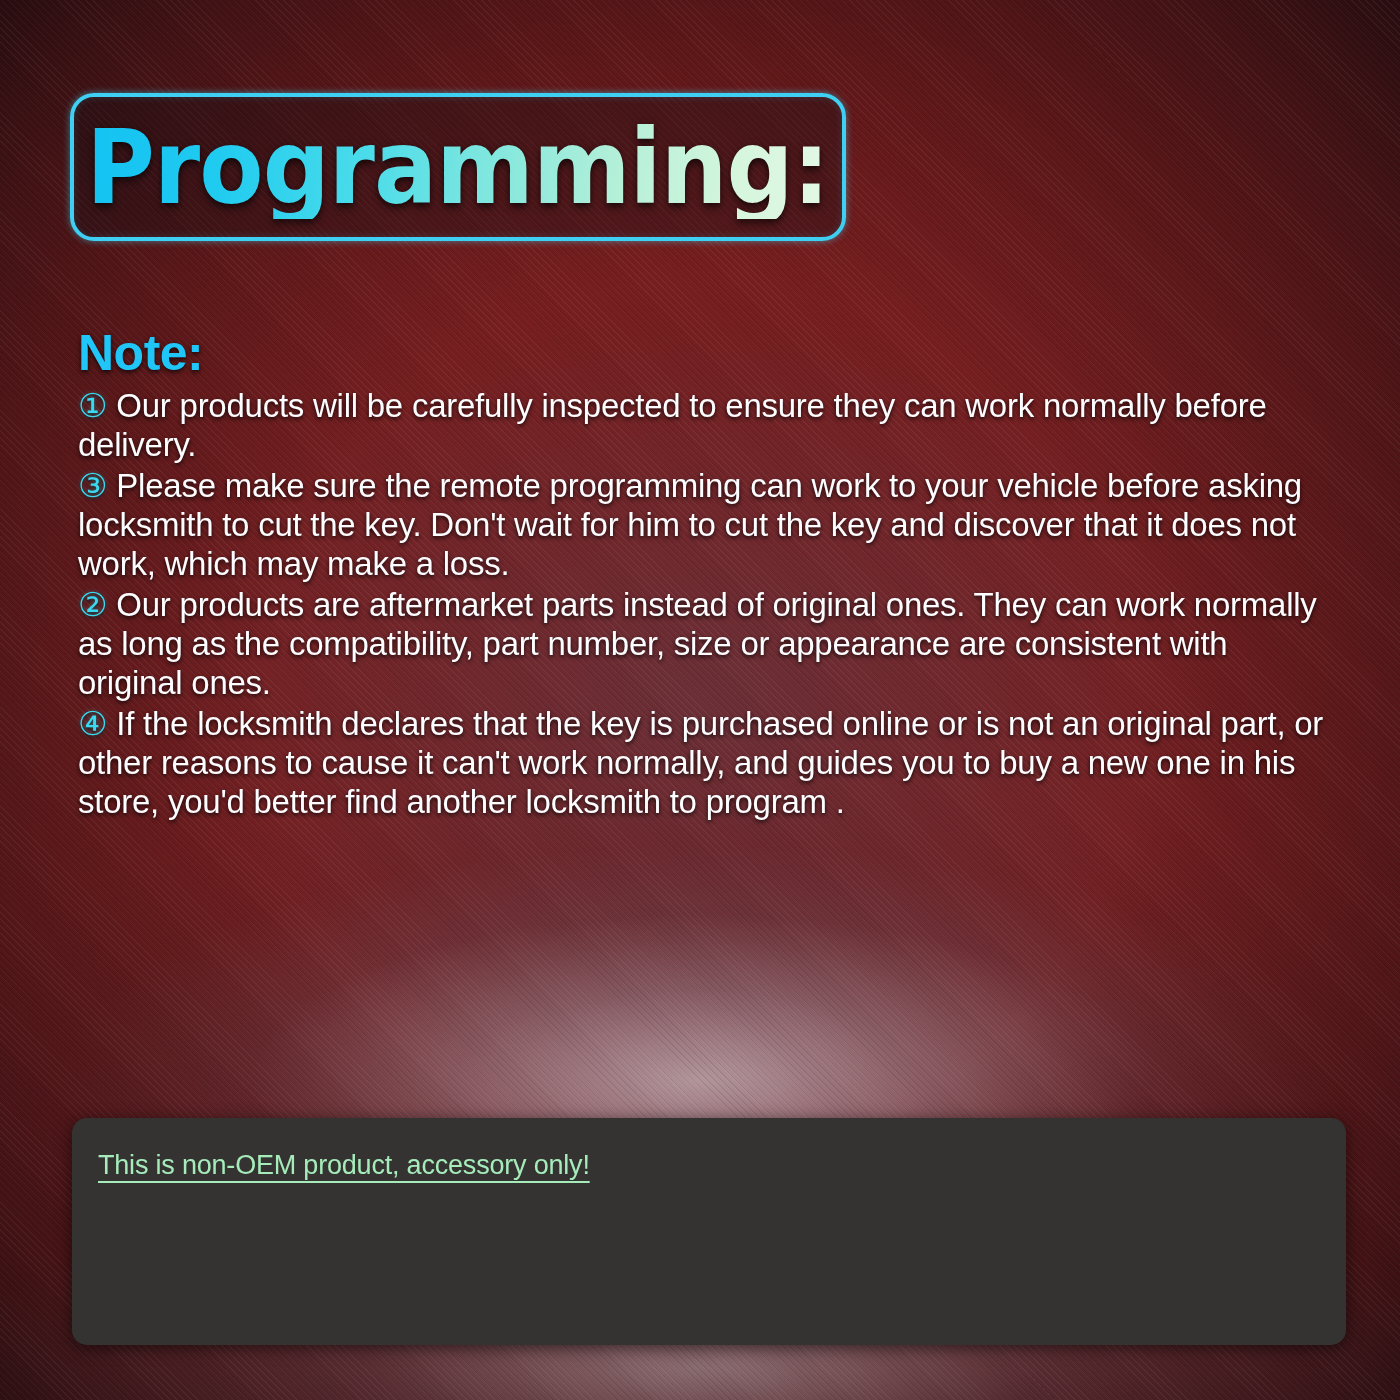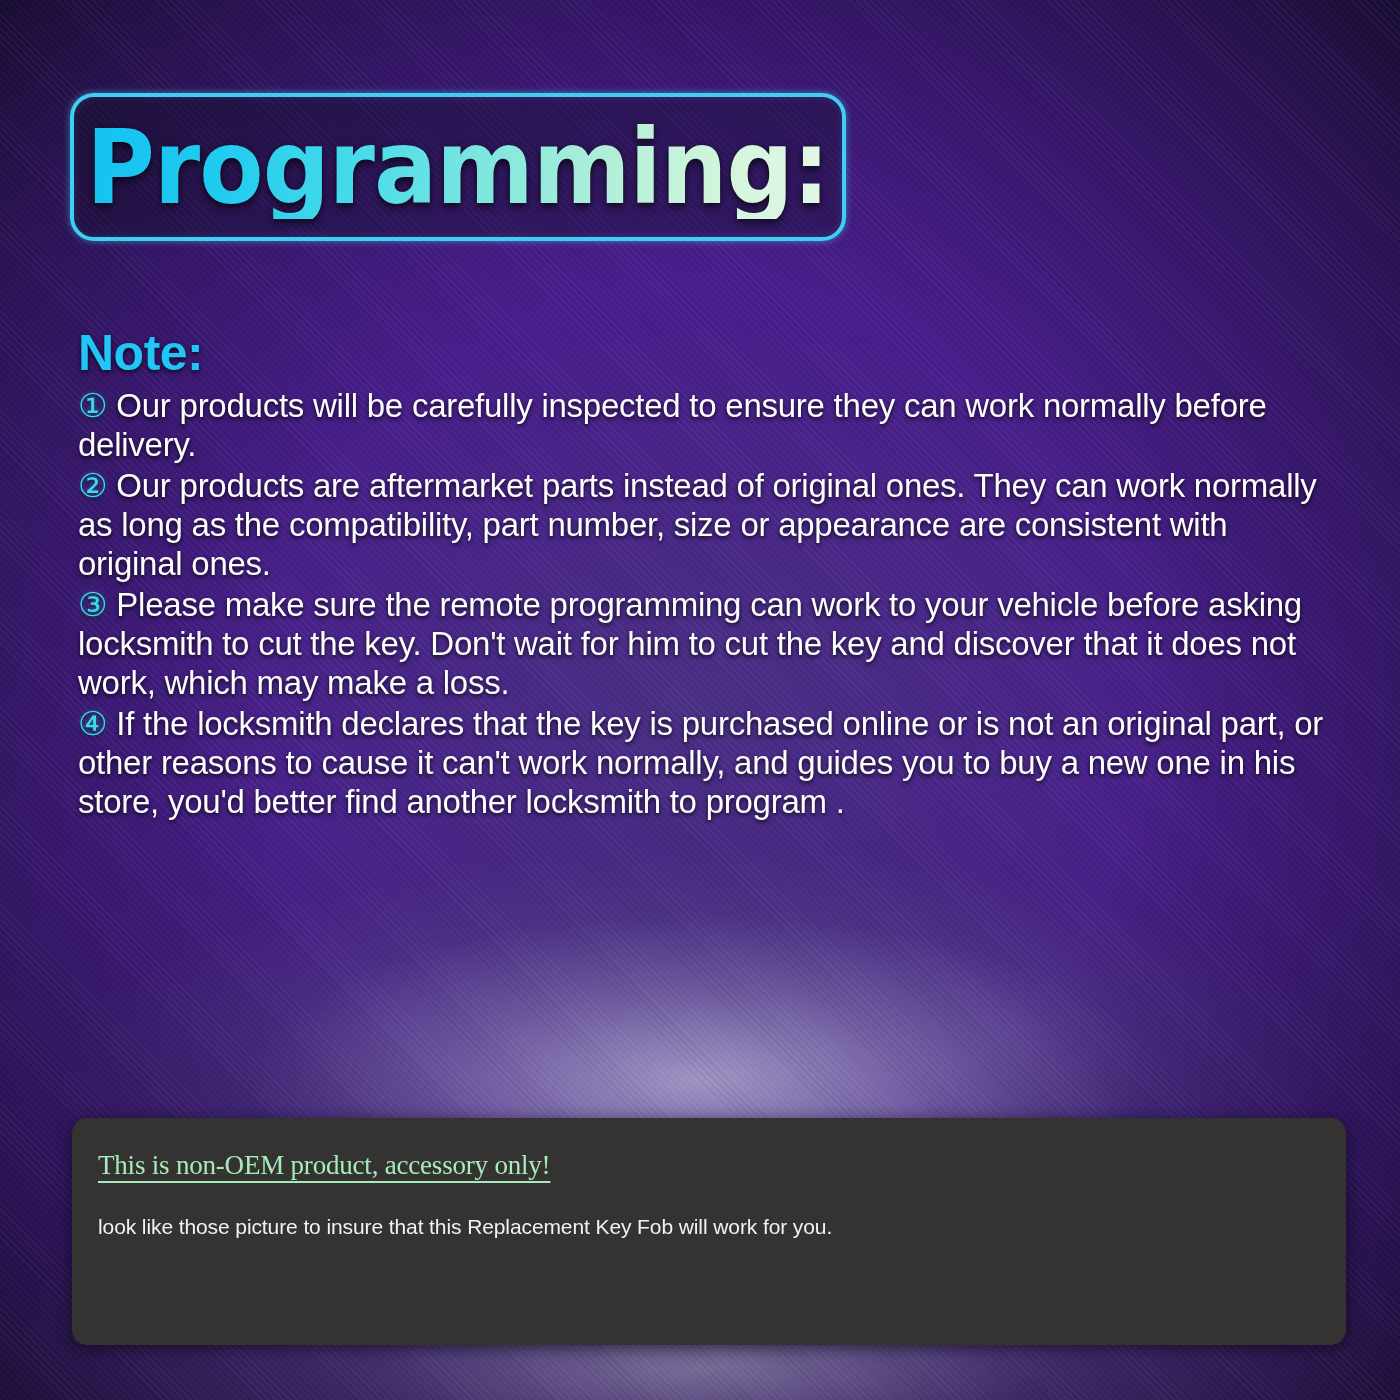--- a/index.html
+++ b/index.html
@@ -7,21 +7,21 @@
   html, body {
     width:1400px; height:1400px;
     overflow:hidden;
     background:#0d1018;
   }
 
   
   #page {
     position:relative;
     width:1400px; height:1400px;
-    background:#4c1d95;
+    background:#7f1d1d;
     font-family:"Liberation Sans", sans-serif;
     overflow:hidden;
   }
 
   
   #bg-glow {
     position:absolute; inset:0;
     background:
       radial-gradient(ellipse 820px 300px at 700px 1080px,
         rgba(215,222,232,0.62) 0%,
@@ -148,22 +148,21 @@
     box-shadow:0 3px 16px rgba(0,0,0,0.55);
     padding:32px 26px 0 26px;
   }
   .oem-title {
     font-size:27px;
     color:#a6ecbb;
     text-decoration:underline;
     text-underline-offset:7px;
     text-decoration-thickness:2px;
     letter-spacing:-0.2px;
-    margin-bottom:26px;
-    font-family:Liberation Serif, serif;
+    margin-bottom:34px;
   }
   .oem-line {
     font-size:21px;
     line-height:40px;
     color:#f2f2f2;
     letter-spacing:-0.1px;
     white-space:nowrap;
   }
 </style>
 </head>
@@ -184,32 +183,31 @@
 
     <div class="note-heading">Note:</div>
 
     <div class="note-list">
 
       <div class="note-item">
         <span class="marker">①</span><span>Our products will be carefully inspected to ensure they can work normally before delivery.</span>
       </div>
 
       <div class="note-item">
+        <span class="marker">③</span><span>Please make sure the remote programming can work to your vehicle before asking locksmith to cut the key. Don't wait for him to cut the key and discover that it does not work, which may make a loss.</span>
+      </div>
+
+      <div class="note-item">
         <span class="marker">②</span><span>Our products are aftermarket parts instead of original ones. They can work normally as long as the compatibility, part number, size or appearance are consistent with original ones.</span>
-      </div>
-
-      <div class="note-item">
-        <span class="marker">③</span><span>Please make sure the remote programming can work to your vehicle before asking locksmith to cut the key. Don't wait for him to cut the key and discover that it does not work, which may make a loss.</span>
       </div>
 
       <div class="note-item">
         <span class="marker">④</span><span>If the locksmith declares that the key is purchased online or is not an original part, or other reasons to cause it can't work normally, and guides you to buy a new one in his store, you'd better find another locksmith to program .</span>
       </div>
 
     </div>
 
     <div class="oem-panel">
       <div class="oem-title">This is non-OEM product, accessory only!</div>
-      <div class="oem-line">look like those picture to insure that this Replacement Key Fob will work for you.</div>
     </div>
 
   </div>
 </div>
 
 </body></html>

